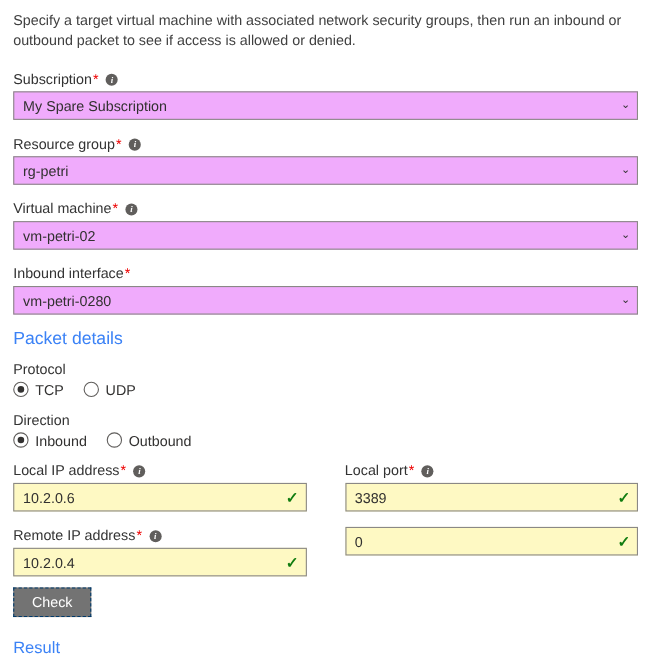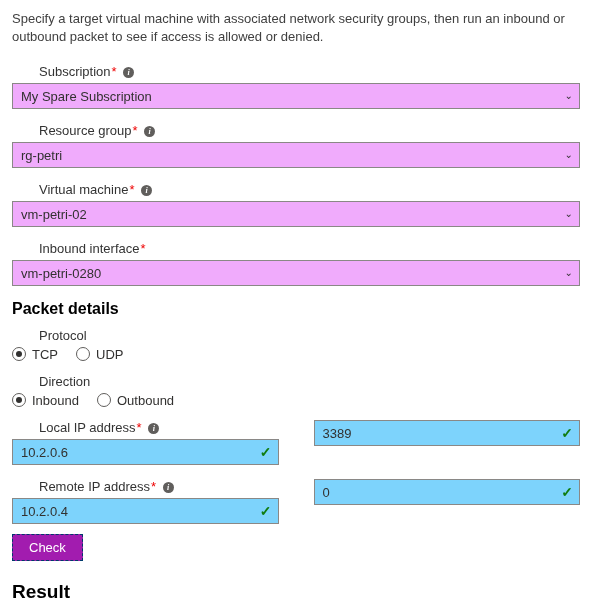--- a/index.html
+++ b/index.html
@@ -14,21 +14,20 @@
     .intro {
       color: #404040;
       margin-bottom: 18px;
       line-height: 1.4;
     }
     .field-row { margin-bottom: 14px; }
     .field-label {
       margin-bottom: 4px;
       font-size: 13px;
       color: #333;
-      margin-left: 27px;
     }
     .req { color: #e00; margin-left: 1px; }
     .info-icon {
       display: inline-block;
       width: 11px; height: 11px;
       border-radius: 50%;
       background: #605e5c;
       color: #fff;
       font-size: 8px;
       line-height: 11px;
@@ -53,22 +52,22 @@
     .dropdown .chev {
       position: absolute;
       right: 6px;
       top: 50%;
       transform: translateY(-55%);
       font-size: 10px;
       color: #333;
     }
     .section-title {
       font-size: 16px;
-      font-weight: 700;
-      color: #000000;
+      font-weight: 400;
+      color: #3b82f6;
       margin-top: 8px;
       margin-bottom: 10px;
     }
     .radio-row { display: flex; gap: 18px; align-items: center; margin-bottom: 12px; }
     .radio {
       display: flex; gap: 6px; cursor: pointer;
     }
     .radio-outer {
       width: 14px; height: 14px; border: 1px solid #605e5c;
       border-radius: 50%; display: flex; align-items: center; justify-content: center;
@@ -79,42 +78,42 @@
     .two-col { display: flex; gap: 35px; }
     .col { flex: 1; }
     .text-input {
       width: 100%;
       border: 1px solid #8a8886;
       height: 26px;
       display: flex;
       align-items: center;
       padding: 0 26px 0 8px;
       position: relative;
-      background: #7dd3fc;
+      background: #fef9c3;
     }
     .valid-check {
       position: absolute;
       right: 6px;
       top: 50%;
       transform: translateY(-50%);
       color: #107c10;
       font-size: 14px;
       font-weight: bold;
     }
     .check-btn {
       margin-top: 10px;
-      background: #a21caf;
+      background: #737373;
       color: #fff;
       border: 1px dashed #003a6b;
       padding: 5px 16px;
       font-size: 13px;
       cursor: pointer;
       font-family: inherit;
     }
-    .result-title { margin-top: 20px; margin-bottom: 6px; font-size: 19px;}
+    .result-title { margin-top: 20px; margin-bottom: 6px; font-size: 15px;}
   </style>
 </head>
 <body>
 
 
 
 <p class="intro">Specify a target virtual machine with associated network security groups, then run an inbound or outbound packet to see if access is allowed or denied.</p>
 
 
 <div class="field-row">
@@ -198,20 +197,24 @@
     <div class="field-label">
       <span>Local IP address</span><span class="req">*</span>
       <span class="info-icon">i</span>
     </div>
     <div class="text-input">
       <span>10.2.0.6</span>
       <span class="valid-check">✓</span>
     </div>
   </div>
   <div class="col">
+    <div class="field-label">
+      <span>Local port</span><span class="req">*</span>
+      <span class="info-icon">i</span>
+    </div>
     <div class="text-input">
       <span>3389</span>
       <span class="valid-check">✓</span>
     </div>
   </div>
 </div>
 
 <div class="two-col" style="margin-top:14px;">
   <div class="col">
     <div class="field-label">

